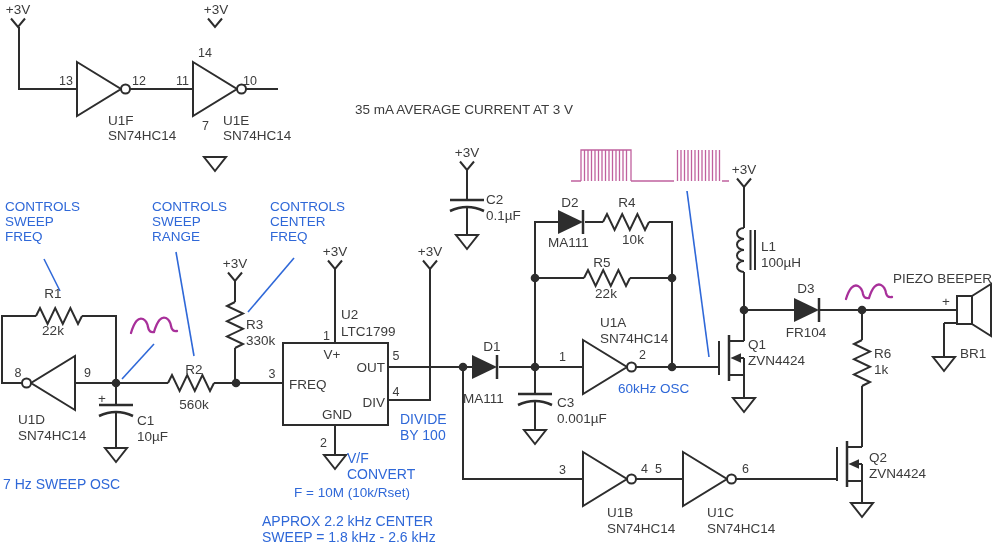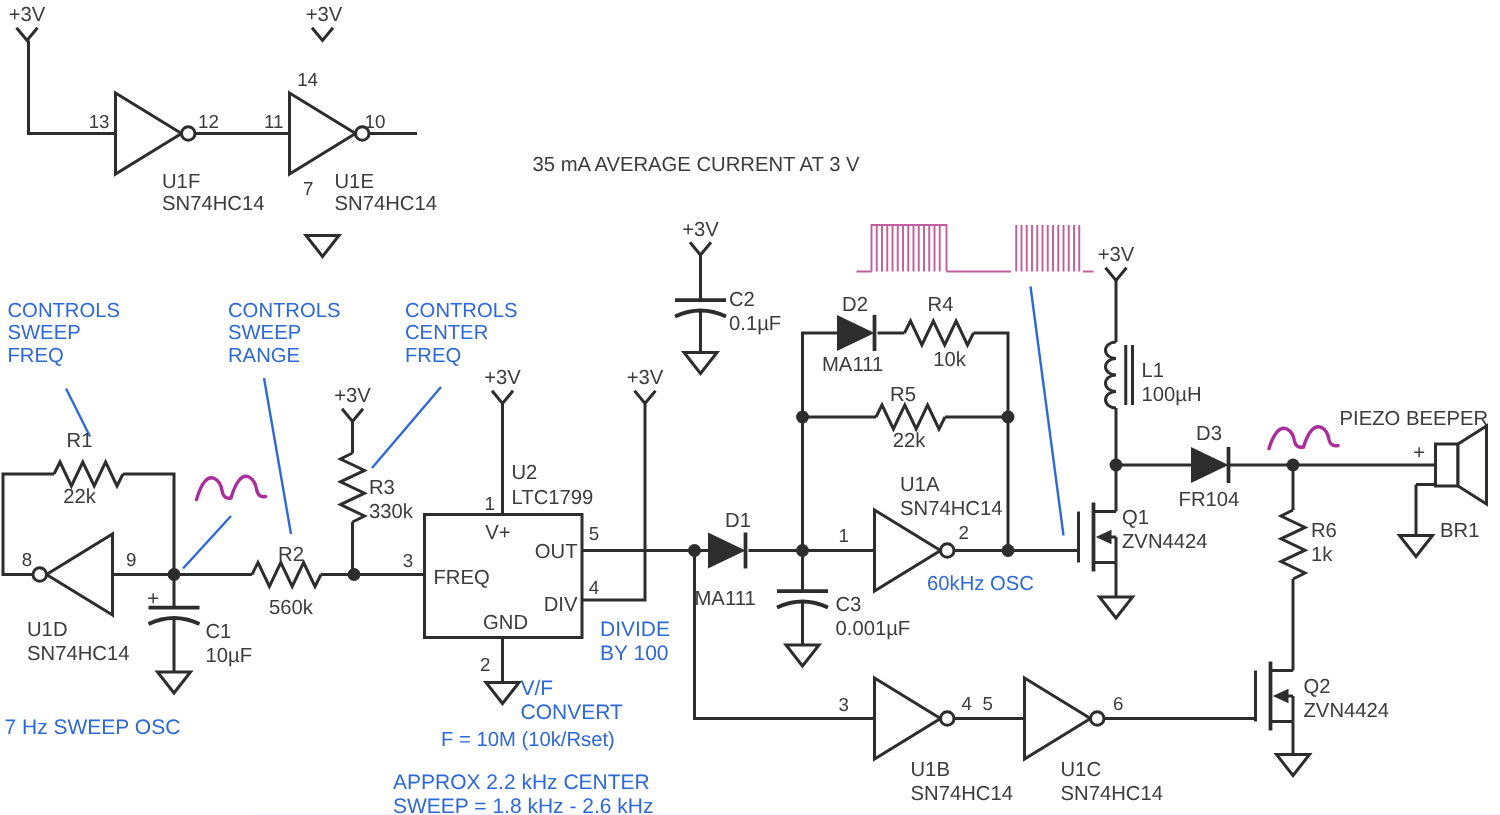--- a/index.html
+++ b/index.html
@@ -1,16 +1,16 @@
 <!DOCTYPE html>
 <html><head>
 <meta charset="utf-8">
 <style>
   html,body{margin:0;padding:0;background:#fff;}
-  #stage{position:relative;width:1000px;height:543px;background:#c4b5fd;overflow:hidden;}
+  #stage{position:relative;width:1000px;height:543px;background:#eab308;overflow:hidden;}
   svg{position:absolute;left:0;top:0;}
   text{font-family:"Liberation Sans", sans-serif; fill:#3c3c3c;}
   .lbl{font-size:13.5px;}
   .pin{font-size:12.5px;}
   .blu{fill:#2f68d8;font-size:13.5px;}
   .blu14{fill:#2f68d8;font-size:14px;}
   .mid{text-anchor:middle;}
   .end{text-anchor:end;}
   .w{stroke:#2d2d2d;stroke-width:2;fill:none;}
   .w25{stroke:#2d2d2d;stroke-width:2.5;fill:none;}

